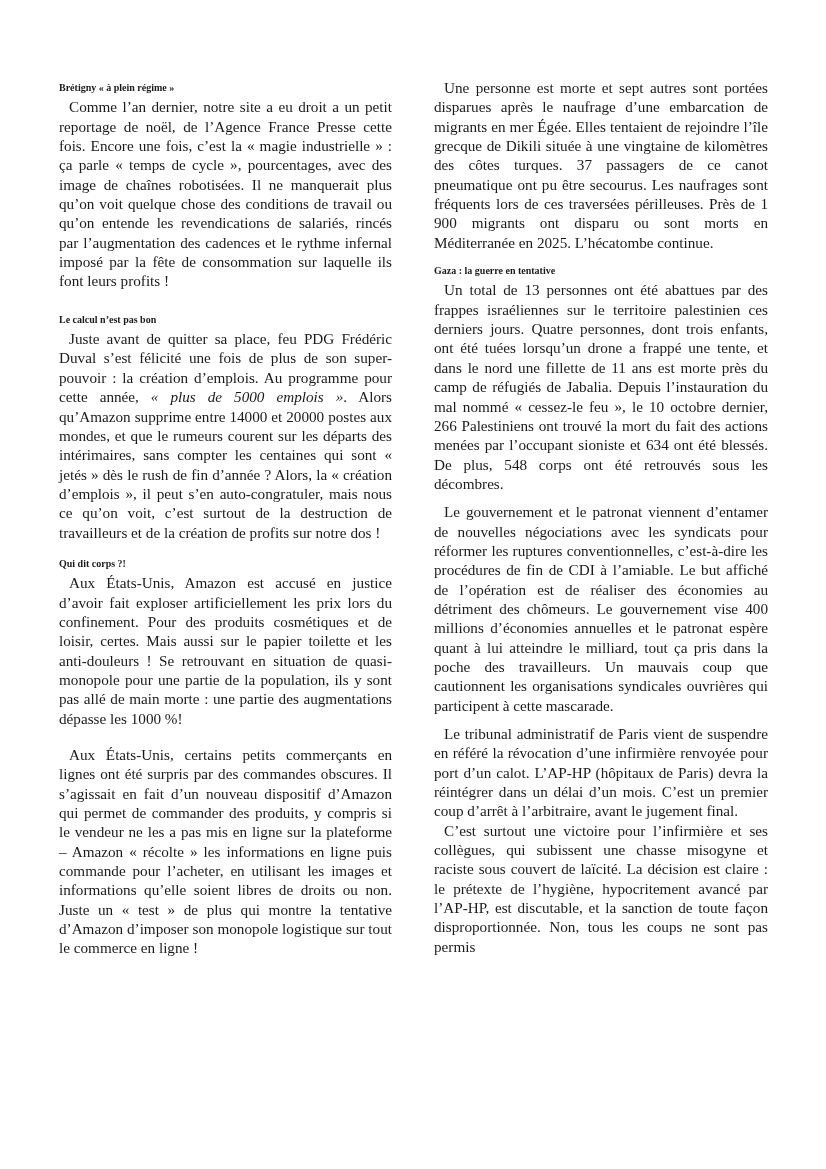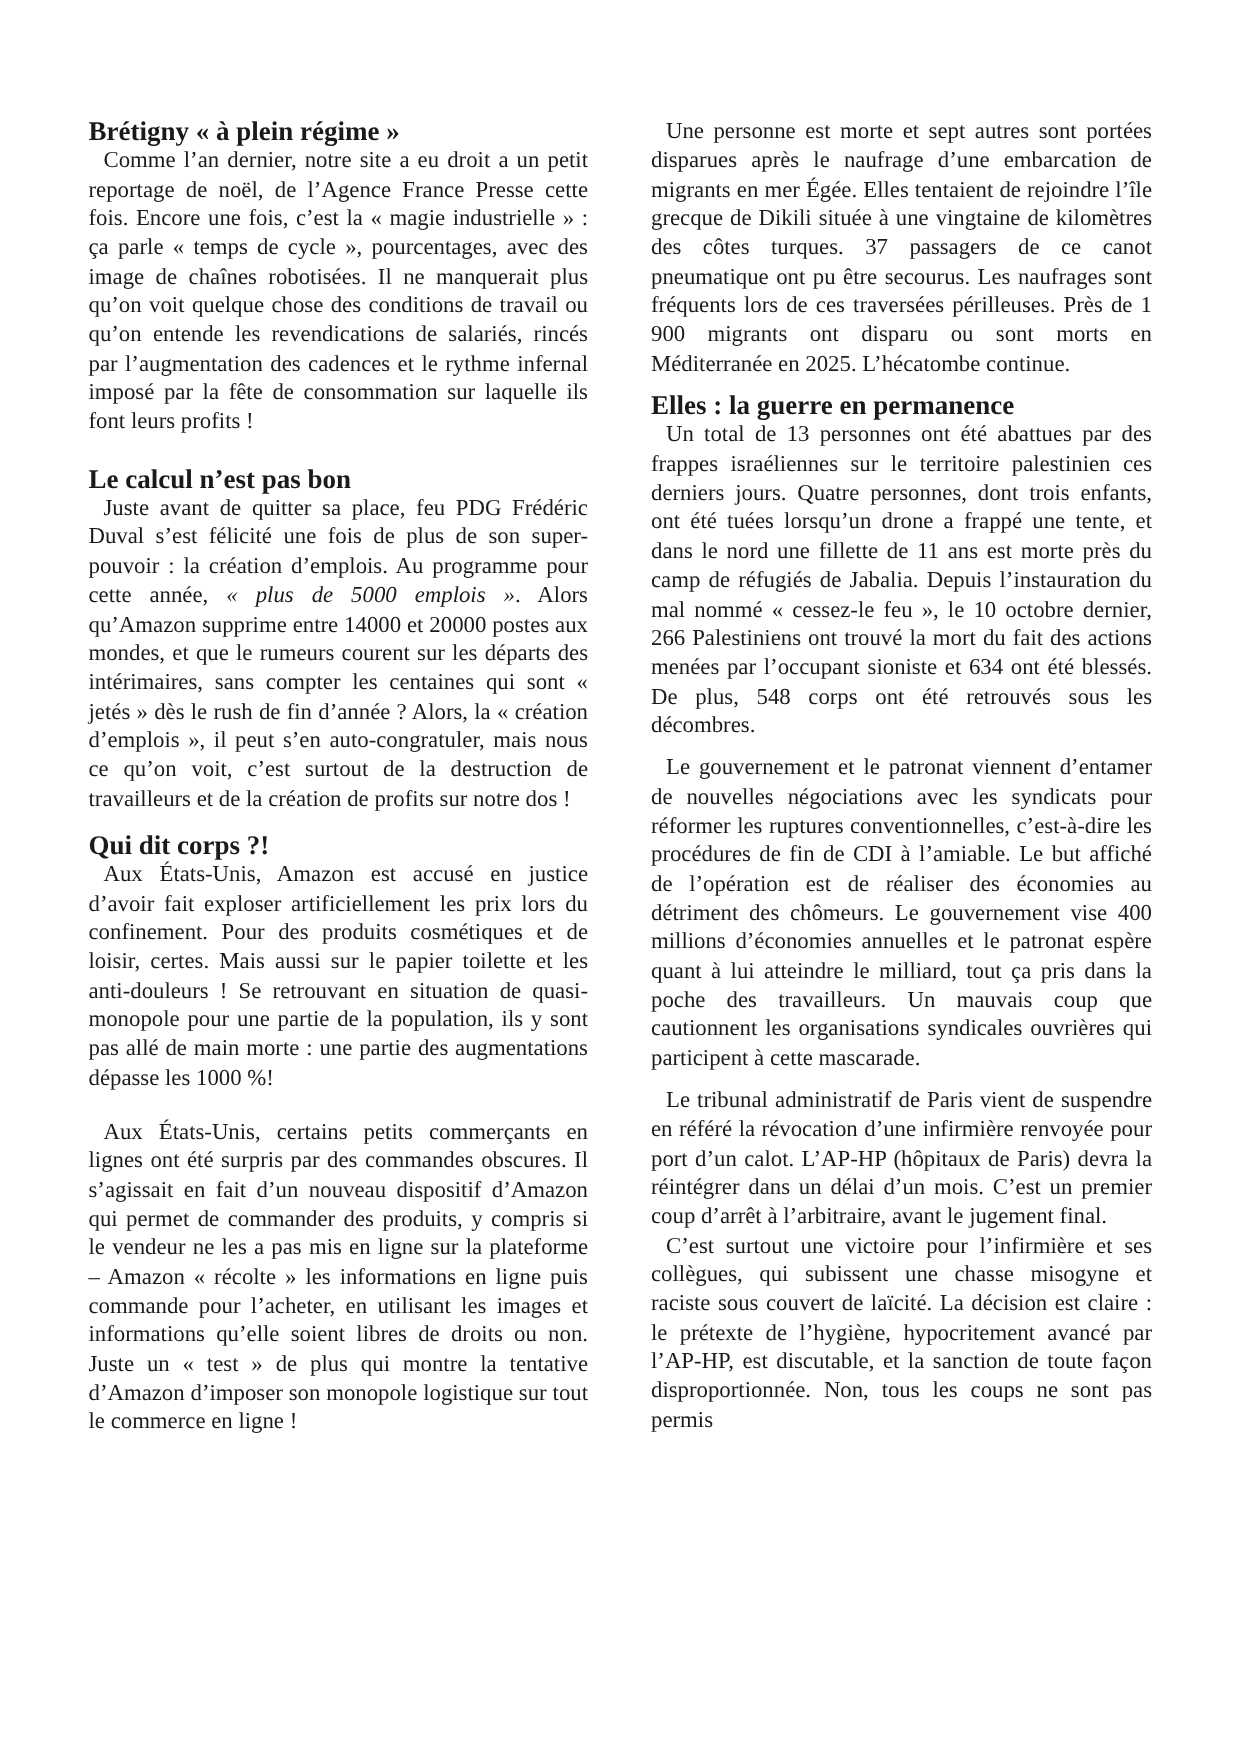--- a/index.html
+++ b/index.html
@@ -9,21 +9,21 @@
       color: #1a1a1a;
     }
     .col {
       position: absolute; top: 78px; width: 333px;
       font-size: 15.2px; line-height: 19.35px;
     }
     .col.left { left: 59px; }
     .col.right { left: 434px; width: 334px; }
     .article { margin: 0; }
     .article h2 {
-      font-size: 18px; line-height: 19.35px; font-weight: bold;
+      font-size: 10px; line-height: 19.35px; font-weight: bold;
       margin: 0; padding: 0; text-align: left;
     }
     .article p {
       margin: 0; text-align: justify; text-indent: 10px;
       hyphens: none;
     }
     .gap-lg { height: 19px; }
     .gap-sm { height: 8px; }
     em { font-style: italic; }
   </style>
@@ -50,21 +50,21 @@
     <p>Aux États-Unis, certains petits commerçants en lignes ont été surpris par des commandes obscures. Il s’agissait en fait d’un nouveau dispositif d’Amazon qui permet de commander des produits, y compris si le vendeur ne les a pas mis en ligne sur la plateforme – Amazon « récolte » les informations en ligne puis commande pour l’acheter, en utilisant les images et informations qu’elle soient libres de droits ou non. Juste un « test » de plus qui montre la tentative d’Amazon d’imposer son monopole logistique sur tout le commerce en ligne !</p>
   </section>
 </div>
 
 <div class="col right">
   <section class="article">
     <p>Une personne est morte et sept autres sont portées disparues après le naufrage d’une embarcation de migrants en mer Égée. Elles tentaient de rejoindre l’île grecque de Dikili située à une vingtaine de kilomètres des côtes turques. 37 passagers de ce canot pneumatique ont pu être secourus. Les naufrages sont fréquents lors de ces traversées périlleuses. Près de 1 900 migrants ont disparu ou sont morts en Méditerranée en 2025. L’hécatombe continue.</p>
   </section>
   <div class="gap-sm" style="height:9px"></div>
   <section class="article">
-    <h2>Elles : la guerre en permanence</h2>
+    <h2>Gaza : la guerre en tentative</h2>
     <p>Un total de 13 personnes ont été abattues par des frappes israéliennes sur le territoire palestinien ces derniers jours. Quatre personnes, dont trois enfants, ont été tuées lorsqu’un drone a frappé une tente, et dans le nord une fillette de 11 ans est morte près du camp de réfugiés de Jabalia. Depuis l’instauration du mal nommé « cessez-le feu », le 10 octobre dernier, 266 Palestiniens ont trouvé la mort du fait des actions menées par l’occupant sioniste et 634 ont été blessés. De plus, 548 corps ont été retrouvés sous les décombres.</p>
   </section>
   <div class="gap-sm" style="height:9px"></div>
   <section class="article">
     <p>Le gouvernement et le patronat viennent d’entamer de nouvelles négociations avec les syndicats pour réformer les ruptures conventionnelles, c’est-à-dire les procédures de fin de CDI à l’amiable. Le but affiché de l’opération est de réaliser des économies au détriment des chômeurs. Le gouvernement vise 400 millions d’économies annuelles et le patronat espère quant à lui atteindre le milliard, tout ça pris dans la poche des travailleurs. Un mauvais coup que cautionnent les organisations syndicales ouvrières qui participent à cette mascarade.</p>
   </section>
   <div class="gap-sm" style="height:9px"></div>
   <section class="article">
     <p>Le tribunal administratif de Paris vient de suspendre en référé la révocation d’une infirmière renvoyée pour port d’un calot. L’AP-HP (hôpitaux de Paris) devra la réintégrer dans un délai d’un mois. C’est un premier coup d’arrêt à l’arbitraire, avant le jugement final.</p>
     <p>C’est surtout une victoire pour l’infirmière et ses collègues, qui subissent une chasse misogyne et raciste sous couvert de laïcité. La décision est claire : le prétexte de l’hygiène, hypocritement avancé par l’AP-HP, est discutable, et la sanction de toute façon disproportionnée. Non, tous les coups ne sont pas permis</p>

